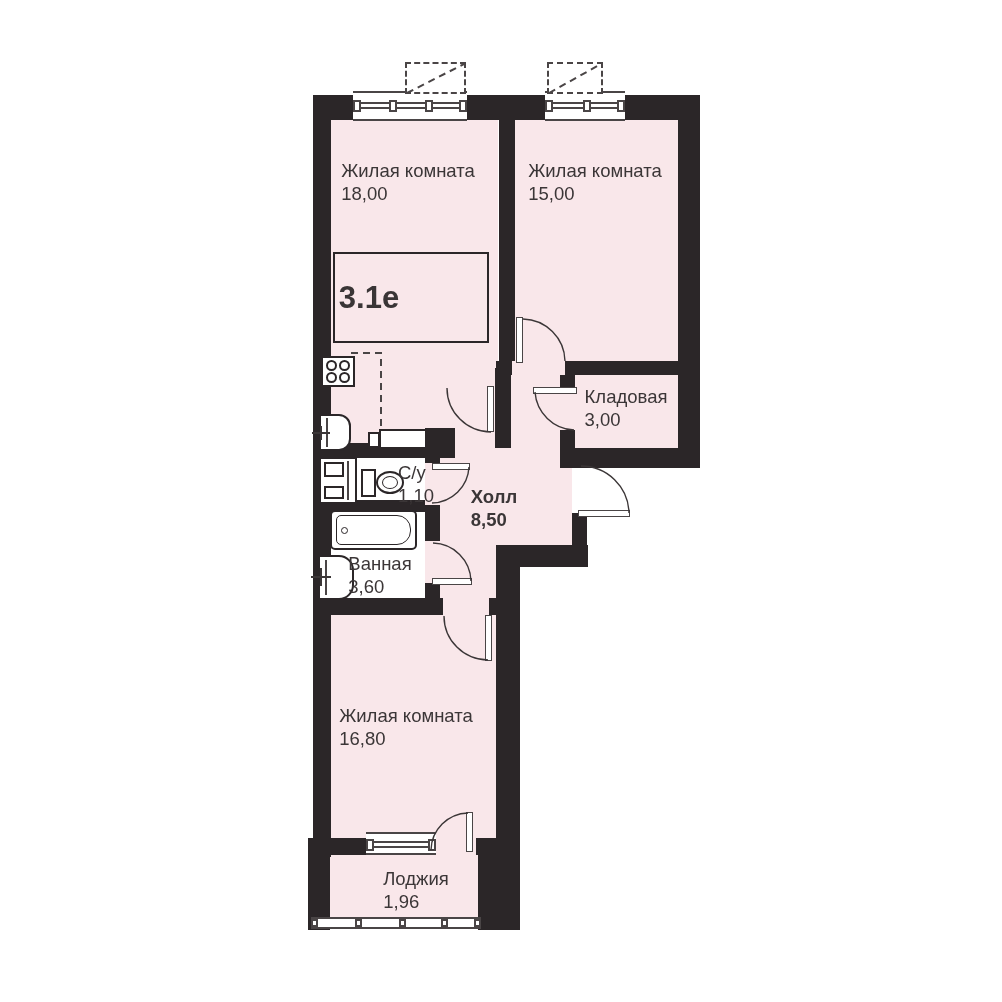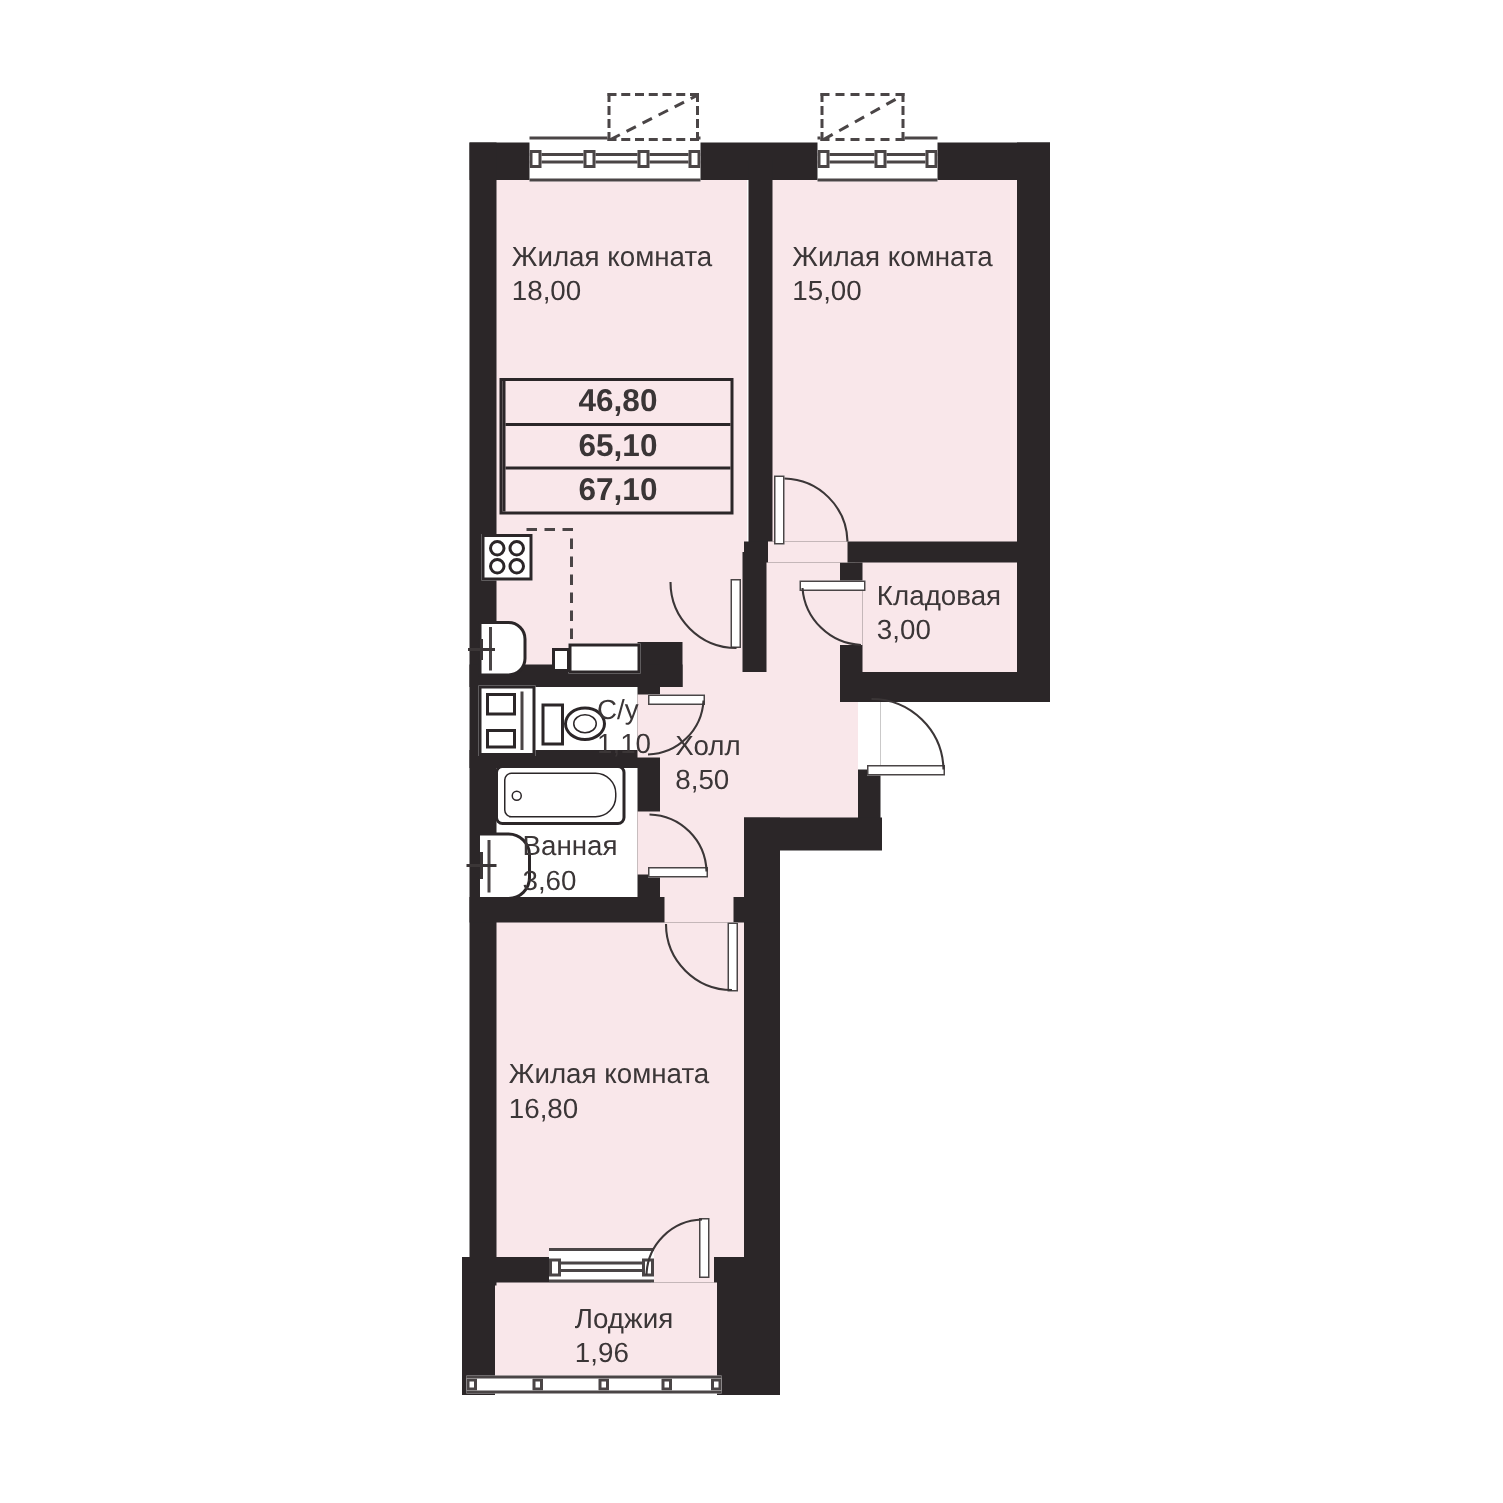--- a/index.html
+++ b/index.html
@@ -138,44 +138,40 @@
   </div>
   <div class="fix" style="left:330px;top:510px;width:87px;height:40px;border-radius:5px;">
     <div class="fix" style="left:4px;top:3px;right:4px;bottom:3px;border-width:1.5px;border-radius:5px 14px 14px 5px;position:absolute;"></div>
     <div class="fix" style="left:9px;top:15px;width:7px;height:7px;border-radius:50%;border-width:1.5px;"></div>
   </div>
   <div class="fix" style="left:318px;top:555px;width:36px;height:45px;border-radius:0 15px 15px 0;">
     <div style="position:absolute;left:5px;top:3px;bottom:3px;width:2px;background:#4a4546;"></div>
   </div>
 
   <div class="table">
-    <div class="vals">
-      <div>46,80</div>
-      <div>65,10</div>
-      <div>67,10</div>
-    </div>
+    <div class="code">3.1е</div>
   </div>
 
   <div class="lbl" style="left:408px;top:182px;">
     <div>Жилая комната</div>
     <div>18,00</div>
   </div>
   <div class="lbl" style="left:595px;top:182px;">
     <div>Жилая комната</div>
     <div>15,00</div>
   </div>
   <div class="lbl" style="left:626px;top:408px;">
     <div>Кладовая</div>
     <div>3,00</div>
   </div>
   <div class="lbl" style="left:416px;top:484px;">
     <div>С/у</div>
     <div>1,10</div>
   </div>
-  <div class="lbl" style="left:472px;top:508px;">
+  <div class="lbl" style="left:494px;top:508px;font-weight:bold;">
     <div>Холл</div>
     <div>8,50</div>
   </div>
   <div class="lbl" style="left:380px;top:575px;">
     <div>Ванная</div>
     <div>3,60</div>
   </div>
   <div class="lbl" style="left:406px;top:727px;">
     <div>Жилая комната</div>
     <div>16,80</div>

